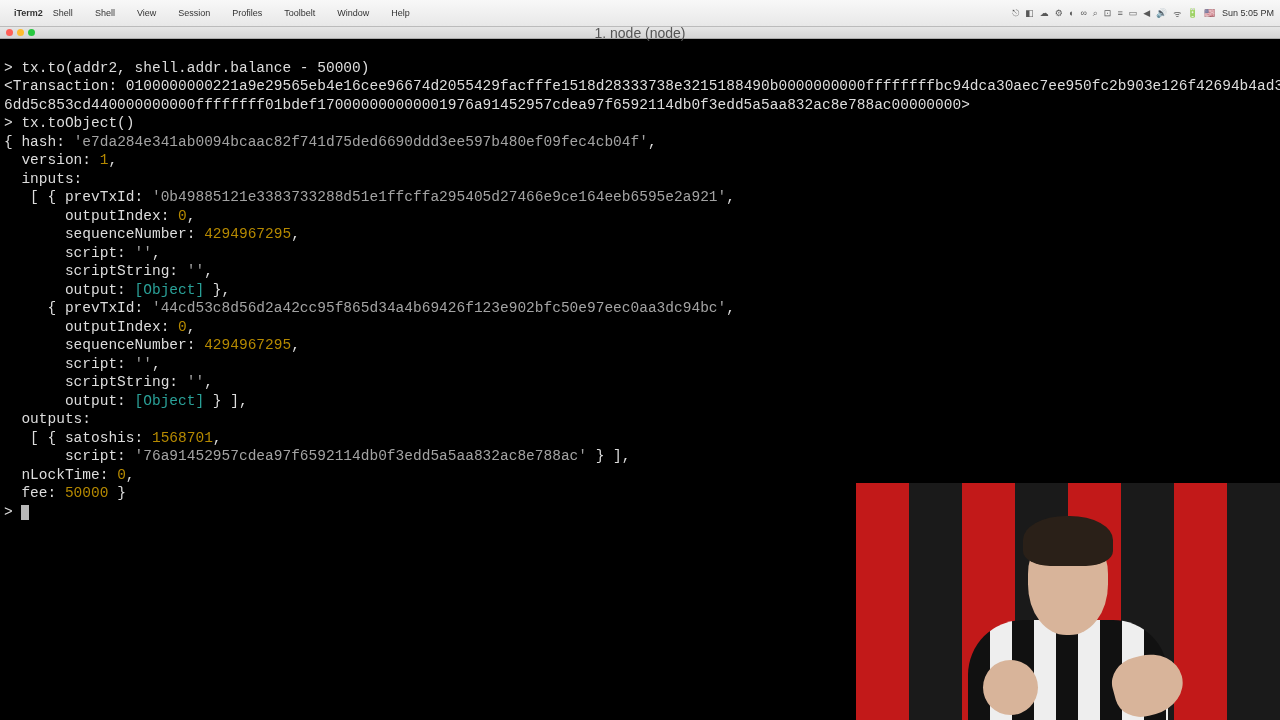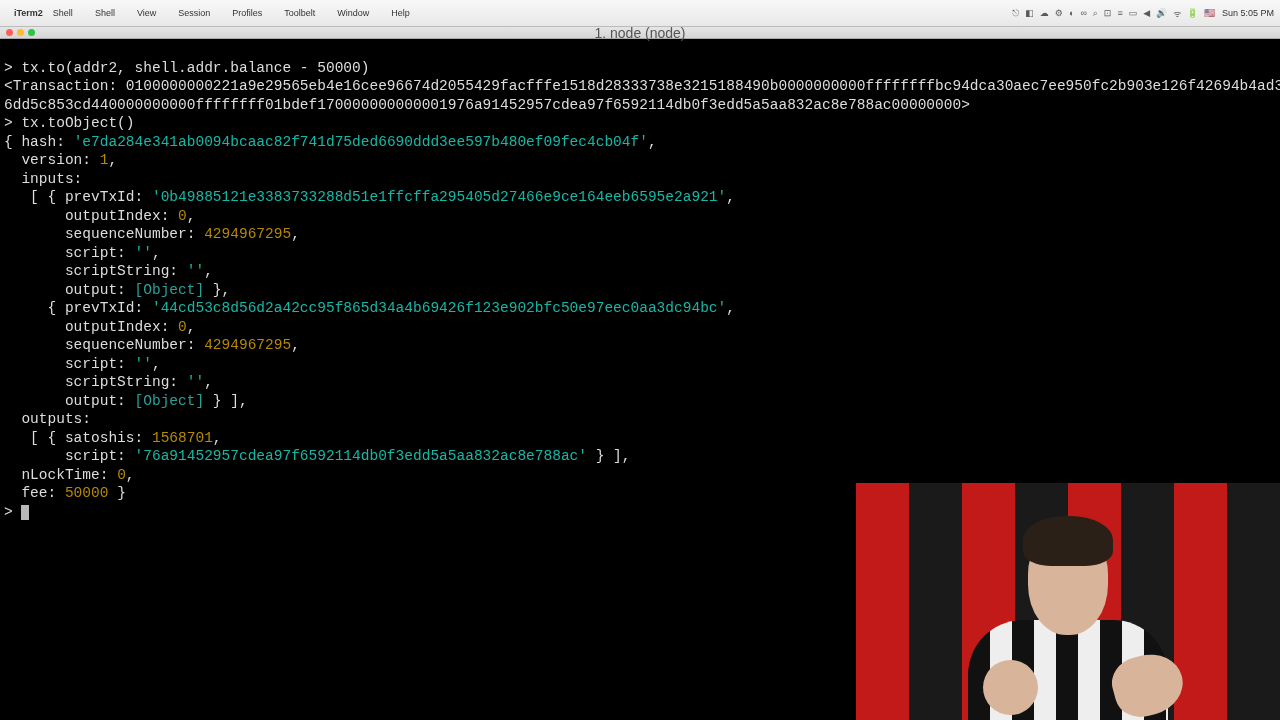--- a/index.html
+++ b/index.html
@@ -64,21 +64,21 @@
   }
   .terminal {
     background: #000;
     color: #ddd;
     font-size: 14.5px;
     line-height: 18.5px;
     padding: 1px 4px;
     white-space: pre;
     letter-spacing: 0;
   }
-  .green { color: #14b8a6; }
+  .green { color: #a3a3a3; }
   .yellow { color: #b58900; }
   .cyan { color: #2aa198; }
   .cursor {
     display: inline-block;
     width: 8px;
     height: 15px;
     background: #b8b8b8;
     vertical-align: text-bottom;
   }
   .webcam {

